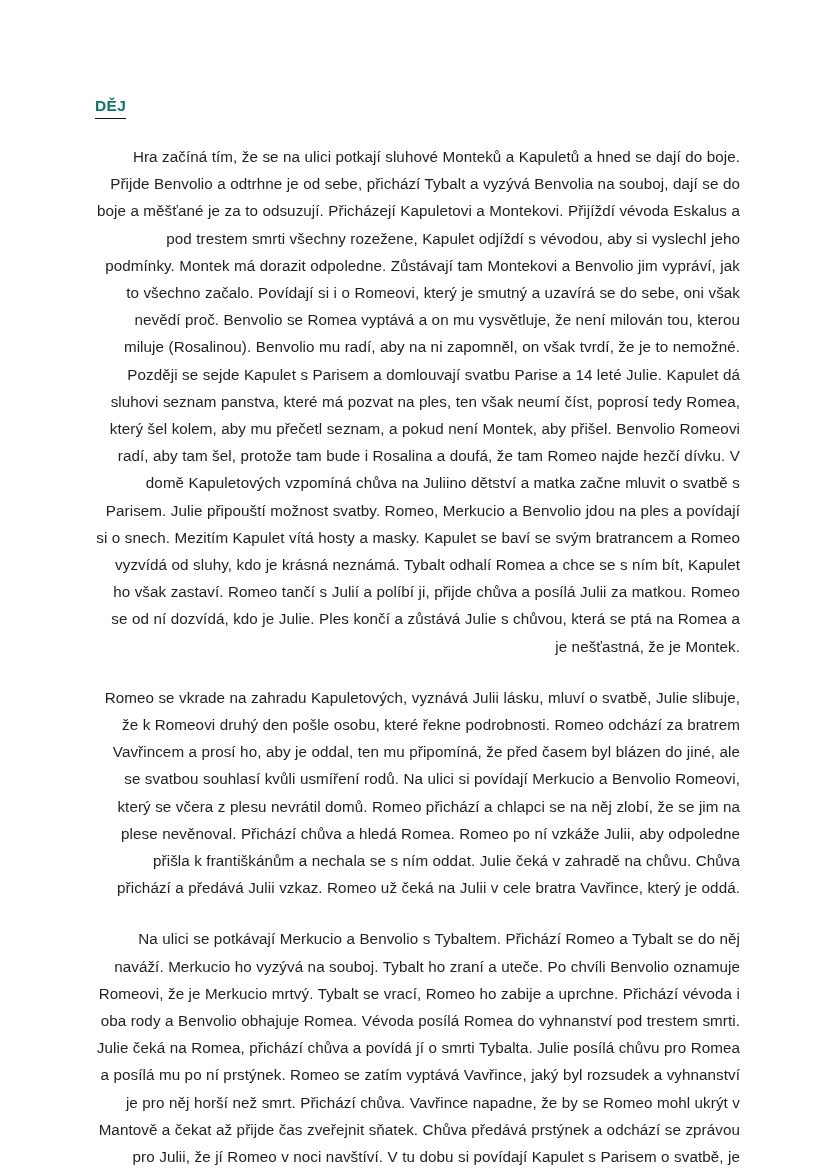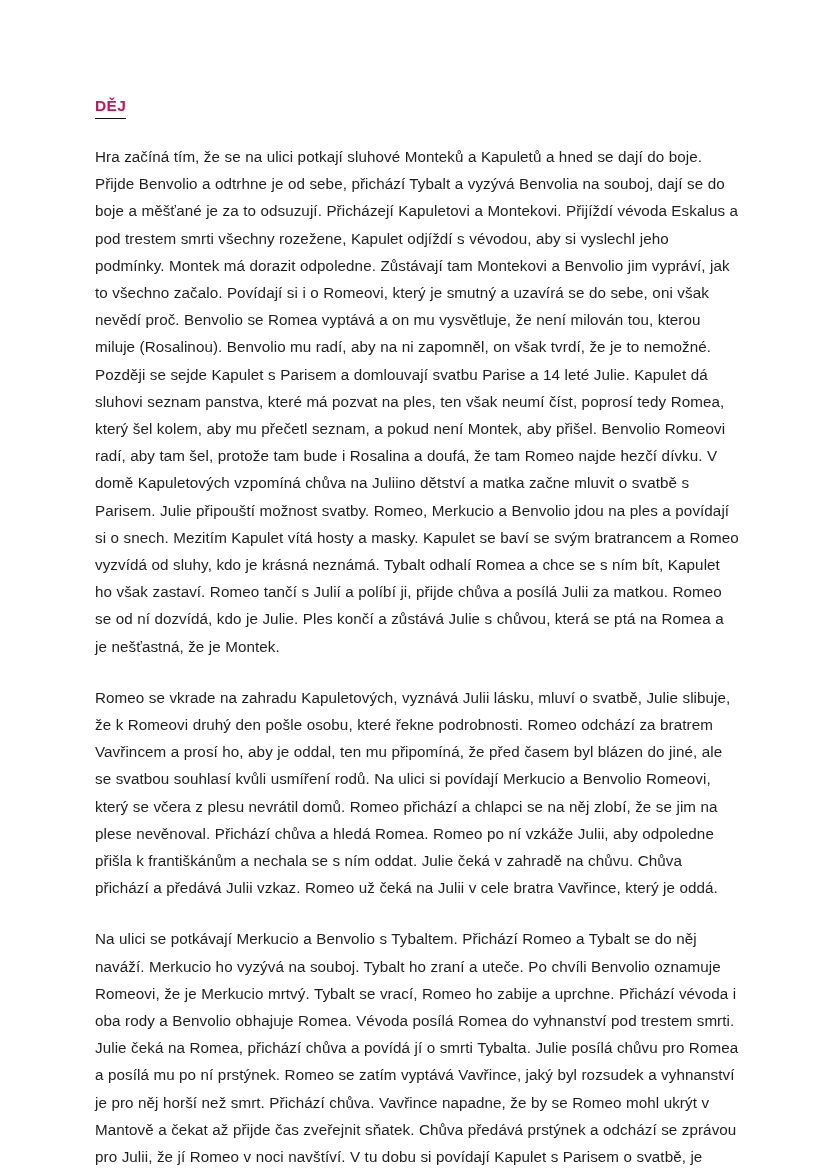--- a/index.html
+++ b/index.html
@@ -22,41 +22,41 @@
     height: 1171px;
     background: #ffffff;
     box-sizing: border-box;
     padding: 96px 88px 60px 95px;
   }
 
   .doc-heading {
     font-size: 15.5px;
     font-weight: bold;
     letter-spacing: 0.3px;
-    color: #be185d;
+    color: #0f766e;
     margin: 0 0 24px 0;
     display: inline-block;
     border-bottom: 1.6px solid #111111;
     padding-bottom: 1px;
     line-height: 1.35;
   }
 
   .heading-row {
     display: block;
     margin-bottom: 0;
   }
 
   .body-copy {
     margin: 0;
   }
 
   .para {
     font-size: 15.2px;
     line-height: 27.2px;
-    text-align: left;
+    text-align: right;
     color: #1f1f1f;
     margin: 0 0 24px 0;
     letter-spacing: 0.005em;
     word-spacing: 0.01em;
     max-width: 648px;
   }
 
   .para:last-child {
     margin-bottom: 0;
   }

